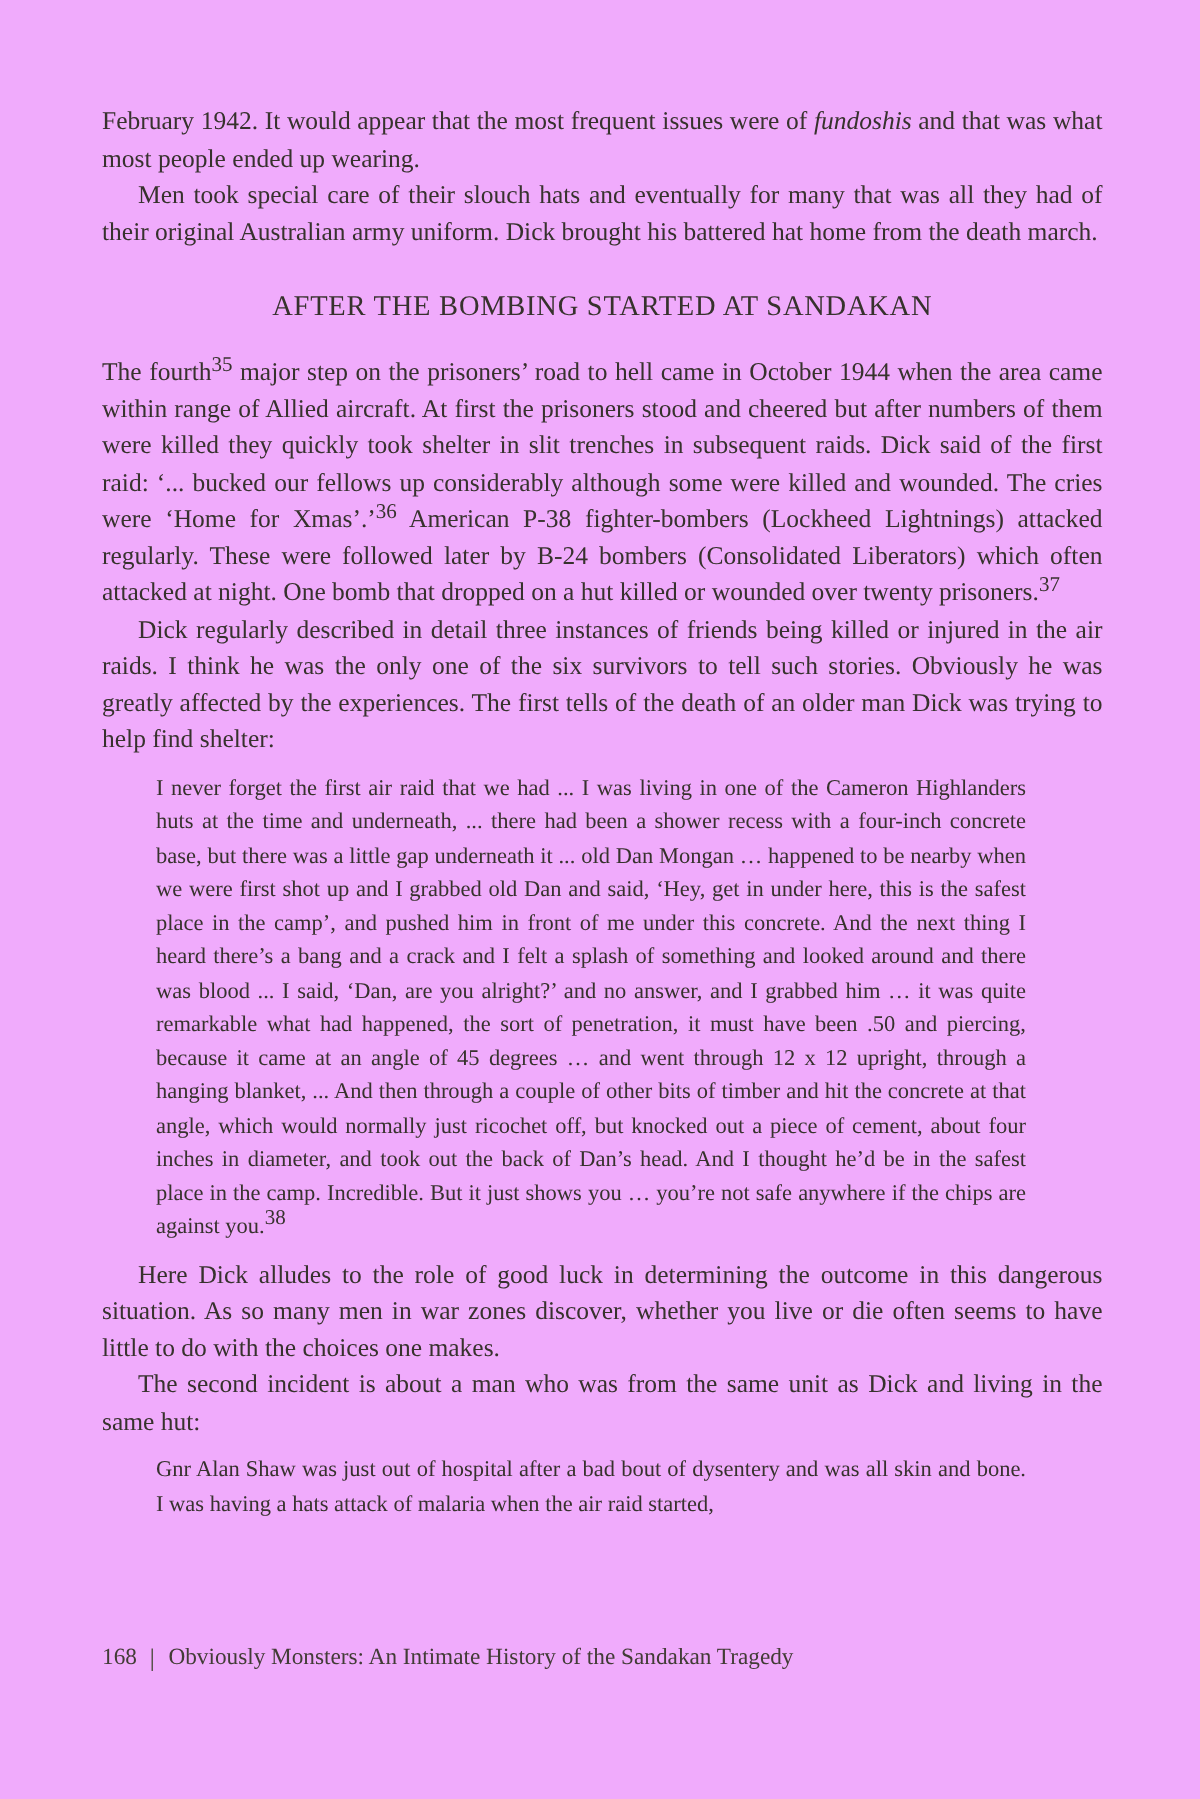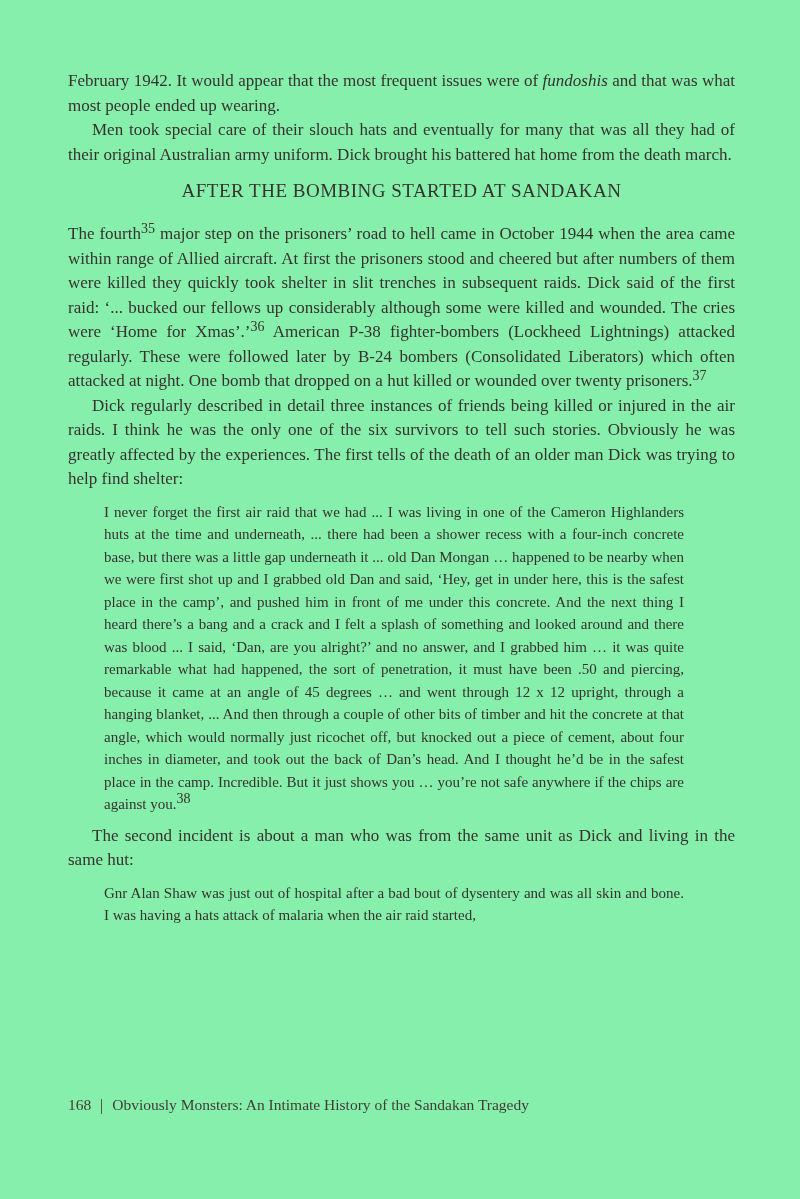--- a/index.html
+++ b/index.html
@@ -3,21 +3,21 @@
 <meta charset="utf-8">
 <style>
   * { margin: 0; padding: 0; box-sizing: border-box; }
   html, body { width: 800px; height: 1199px; }
   body { background: #ffffff; }
 
   .page {
     position: relative;
     width: 800px;
     height: 1199px;
-    background: #86efac;
+    background: #f0abfc;
     font-family: "Liberation Serif", "DejaVu Serif", serif;
     color: #37322d;
     overflow: hidden;
   }
 
   .text-flow {
     position: absolute;
     left: 68px;
     top: 69px;
     width: 667px;
@@ -30,21 +30,21 @@
     text-justify: inter-word;
   }
   .para.indent { text-indent: 24px; }
 
   .section-heading {
     font-size: 19px;
     font-weight: 400;
     text-align: center;
     letter-spacing: 0.5px;
     line-height: 24px;
-    margin: 12px 0 19px 0;
+    margin: 26px 0 19px 0;
     white-space: nowrap;
   }
 
   .block-quote {
     margin: 9px 51px 8px 36px;
     font-size: 15px;
     line-height: 22.5px;
     text-align: justify;
     text-justify: inter-word;
   }
@@ -80,20 +80,21 @@
 
 <div class="page">
 
   <main class="text-flow" id="text-flow">
       <p class="para"><span>February 1942. It would appear that the most frequent issues were of </span><em>fundoshis</em><span> and that was what most people ended up wearing.</span></p>
       <p class="para indent"><span>Men took special care of their slouch hats and eventually for many that was all they had of their original Australian army uniform. Dick brought his battered hat home from the death march.</span></p>
       <h2 class="section-heading"><span>AFTER THE BOMBING STARTED AT SANDAKAN</span></h2>
       <p class="para"><span>The fourth</span><sup class="fnref">35</sup><span> major step on the prisoners’ road to hell came in October 1944 when the area came within range of Allied aircraft. At first the prisoners stood and cheered but after numbers of them were killed they quickly took shelter in slit trenches in subsequent raids. Dick said of the first raid: ‘... bucked our fellows up considerably although some were killed and wounded. The cries were ‘Home for Xmas’.’</span><sup class="fnref">36</sup><span> American P-38 fighter-bombers (Lockheed Lightnings) attacked regularly. These were followed later by B-24 bombers (Consolidated Liberators) which often attacked at night. One bomb that dropped on a hut killed or wounded over twenty prisoners.</span><sup class="fnref">37</sup></p>
       <p class="para indent"><span>Dick regularly described in detail three instances of friends being killed or injured in the air raids. I think he was the only one of the six survivors to tell such stories. Obviously he was greatly affected by the experiences. The first tells of the death of an older man Dick was trying to help find shelter:</span></p>
       <div class="block-quote"><span>I never forget the first air raid that we had ... I was living in one of the Cameron Highlanders huts at the time and underneath, ... there had been a shower recess with a four-inch concrete base, but there was a little gap underneath it ... old Dan Mongan … happened to be nearby when we were first shot up and I grabbed old Dan and said, ‘Hey, get in under here, this is the safest place in the camp’, and pushed him in front of me under this concrete. And the next thing I heard there’s a bang and a crack and I felt a splash of something and looked around and there was blood ... I said, ‘Dan, are you alright?’ and no answer, and I grabbed him … it was quite remarkable what had happened, the sort of penetration, it must have been .50 and piercing, because it came at an angle of 45 degrees … and went through 12 x 12 upright, through a hanging blanket, ... And then through a couple of other bits of timber and hit the concrete at that angle, which would normally just ricochet off, but knocked out a piece of cement, about four inches in diameter, and took out the back of Dan’s head. And I thought he’d be in the safest place in the camp. Incredible. But it just shows you … you’re not safe anywhere if the chips are against you.</span><sup class="fnref">38</sup></div>
+      <p class="para indent"><span>Here Dick alludes to the role of good luck in determining the outcome in this dangerous situation. As so many men in war zones discover, whether you live or die often seems to have little to do with the choices one makes.</span></p>
       <p class="para indent"><span>The second incident is about a man who was from the same unit as Dick and living in the same hut:</span></p>
       <div class="block-quote"><span>Gnr Alan Shaw was just out of hospital after a bad bout of dysentery and was all skin and bone. I was having a hats attack of malaria when the air raid started,</span></div>
     </main>
 
   <footer class="footer">
     <span>168</span>
     <span class="divider"></span>
     <span>Obviously Monsters: An Intimate History of the Sandakan Tragedy</span>
   </footer>
 

